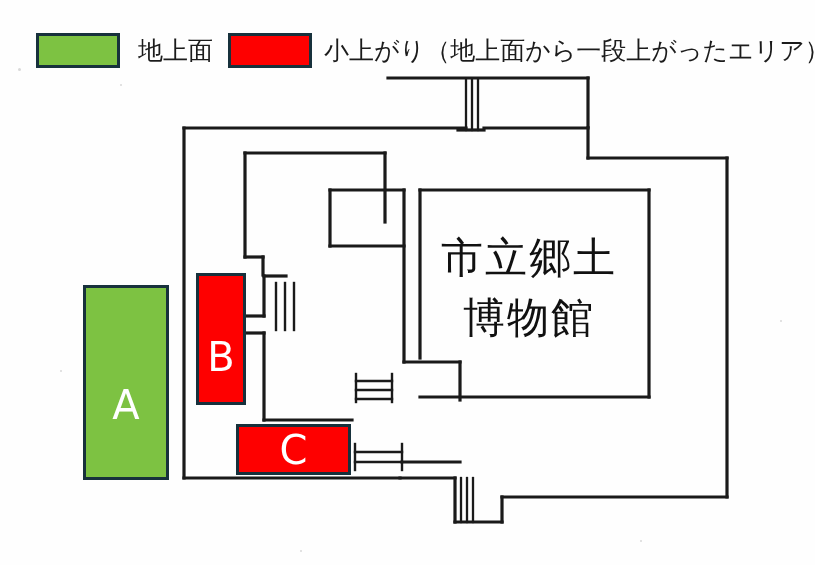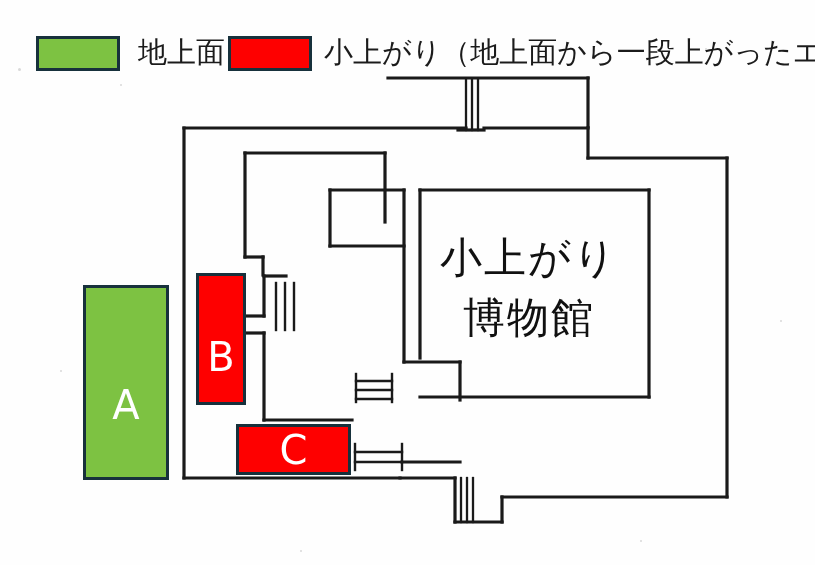--- a/index.html
+++ b/index.html
@@ -20,21 +20,21 @@
   .legend-item{position:absolute;display:flex;align-items:center;}
   .swatch{
     box-sizing:border-box;
     border:3px solid #17313c;
     display:block;
   }
   .swatch-green{width:84px;height:35px;background:#7dc242;}
   .swatch-red{width:84px;height:35px;background:#fe0000;}
   .legend-text{
     font-family:Liberation Mono, monospace;
-    font-size:29px;
+    font-size:25px;
     color:#1b1b1b;
     white-space:nowrap;
     letter-spacing:0px;
   }
   #legend-ground{left:36px;top:33px;}
   #legend-ground .legend-text{margin-left:18px;}
   #legend-raised{left:228px;top:33px;}
   #legend-raised .legend-text{margin-left:12px;}
 
   
@@ -190,21 +190,21 @@
       </g>
 
       <g>
         <path class="wall" d="M 402 462 L 460 462"></path>
         <path class="wall" d="M 404 362 L 460 362"></path>
         <path class="wall" d="M 460 362 L 460 400"></path>
       </g>
 
     </svg>
 
-    <div id="museum-name">小上がり
+    <div id="museum-name">市立郷土
 博物館</div>
 
     <div class="area" id="area-a">
       <span class="area-label">A</span>
     </div>
 
     <div class="area" id="area-b">
       <span class="area-label">B</span>
     </div>
 

